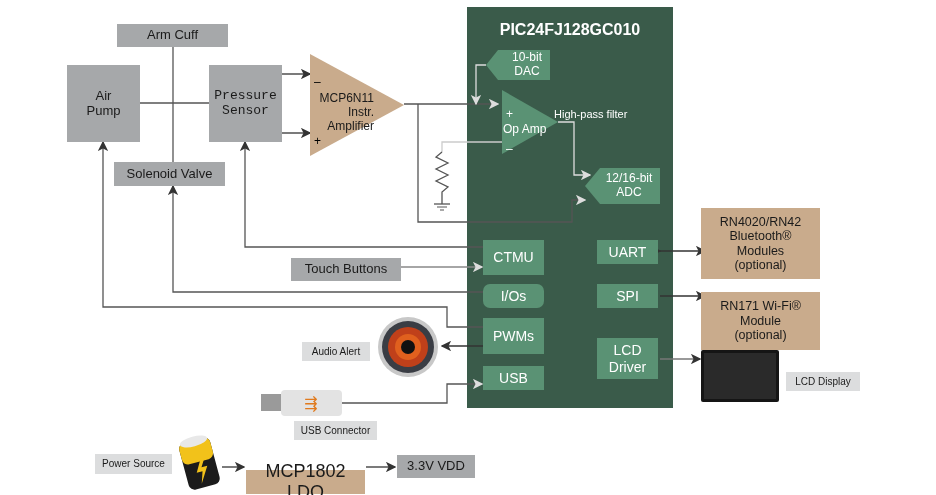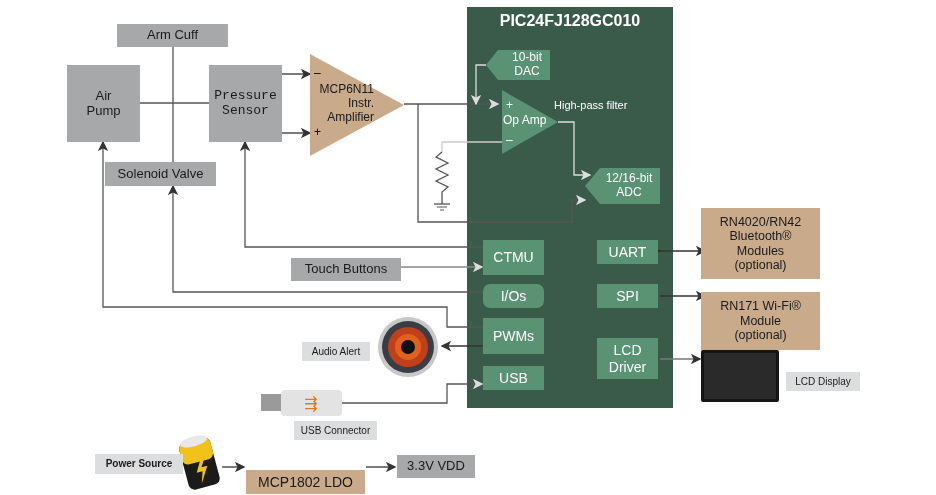--- a/index.html
+++ b/index.html
@@ -3,21 +3,21 @@
 <meta charset="utf-8">
 <style>
   html,body{margin:0;padding:0;background:#fff;}
   body{width:936px;height:495px;position:relative;overflow:hidden;font-family:"Liberation Sans",sans-serif;}
   .box{position:absolute;display:flex;align-items:center;justify-content:center;text-align:center;box-sizing:border-box;line-height:1.15;}
   .gray{background:#a6a8aa;color:#1a1a1a;font-size:13px;}
   .lgray{background:#dcddde;color:#1a1a1a;font-size:10px;}
   .tan{background:#c9ab8c;color:#1a1a1a;font-size:13px;margin-top:16px;}
   .gblk{background:#5a9274;color:#fff;font-size:14px;}
   svg.wires{position:absolute;left:0;top:0;}
-  .label{position:absolute;white-space:nowrap;}
+  .label{position:absolute;white-space:nowrap;margin-top:9px;}
 </style>
 </head>
 <body>
 
 <svg class="wires" width="936" height="495">
   <defs>
     <marker id="ah" markerWidth="8" markerHeight="8" refX="7" refY="4" orient="auto">
         <path d="M0,0 L8,4 L0,8 L2,4 z" fill="#333"></path>
       </marker>
     <marker id="ahw" markerWidth="8" markerHeight="8" refX="7" refY="4" orient="auto">
@@ -90,21 +90,21 @@
   <line x1="366" y1="467" x2="395" y2="467" stroke="#333" stroke-width="1.3" marker-end="url(#ah)"></line>
 </svg>
 
 <div class="label" style="left:467px;top:12px;width:206px;text-align:center;color:#fff;font-weight:bold;font-size:16px;">PIC24FJ128GC010</div>
 
 <div class="box gray" style="left:117px;top:24px;width:111px;height:23px;">Arm Cuff</div>
 <div class="box gray" style="left:67px;top:65px;width:73px;height:77px;white-space:pre;">Air
 Pump</div>
 <div class="box gray" style="left:209px;top:65px;width:73px;height:77px;white-space:pre;font-family:Liberation Mono, monospace;">Pressure
 Sensor</div>
-<div class="box gray" style="left:105px;top:162px;width:111px;height:24px;">Solenoid Valve</div>
+<div class="box gray" style="left:114px;top:162px;width:111px;height:24px;">Solenoid Valve</div>
 
 <div class="label" style="left:314px;top:66px;font-size:12px;">–</div>
 <div class="label" style="left:314px;top:125px;font-size:12px;">+</div>
 <div class="label" style="left:312px;top:83px;width:62px;text-align:right;font-size:12px;line-height:1.15;white-space:pre;color:#1a1a1a;">MCP6N11
 Instr.
 Amplifier</div>
 
 <div class="box" style="left:498px;top:50px;width:52px;height:30px;color:#fff;font-size:12px;white-space:pre;padding-left:6px;">10-bit
 DAC</div>
 <div class="label" style="left:506px;top:98px;color:#fff;font-size:12px;">+</div>
@@ -129,15 +129,15 @@
 
 <div class="box tan" style="left:701px;top:192px;width:119px;height:71px;white-space:pre;font-size:12.5px;">RN4020/RN42
 Bluetooth®
 Modules
 (optional)</div>
 <div class="box tan" style="left:701px;top:276px;width:119px;height:58px;white-space:pre;font-size:12.5px;">RN171 Wi-Fi®
 Module
 (optional)</div>
 <div class="box lgray" style="left:786px;top:372px;width:74px;height:19px;">LCD Display</div>
 
-<div class="box lgray" style="left:95px;top:454px;width:88px;height:20px;font-weight:bold;">Power Source</div>
-<div class="box tan" style="left:246px;top:454px;width:119px;height:24px;font-size:14px;">MCP1802 LDO</div>
+<div class="box lgray" style="left:95px;top:454px;width:77px;height:20px;">Power Source</div>
+<div class="box tan" style="left:246px;top:454px;width:119px;height:24px;font-size:18px;">MCP1802 LDO</div>
 <div class="box gray" style="left:397px;top:455px;width:78px;height:23px;font-size:13px;">3.3V VDD</div>
 
 </body></html>

